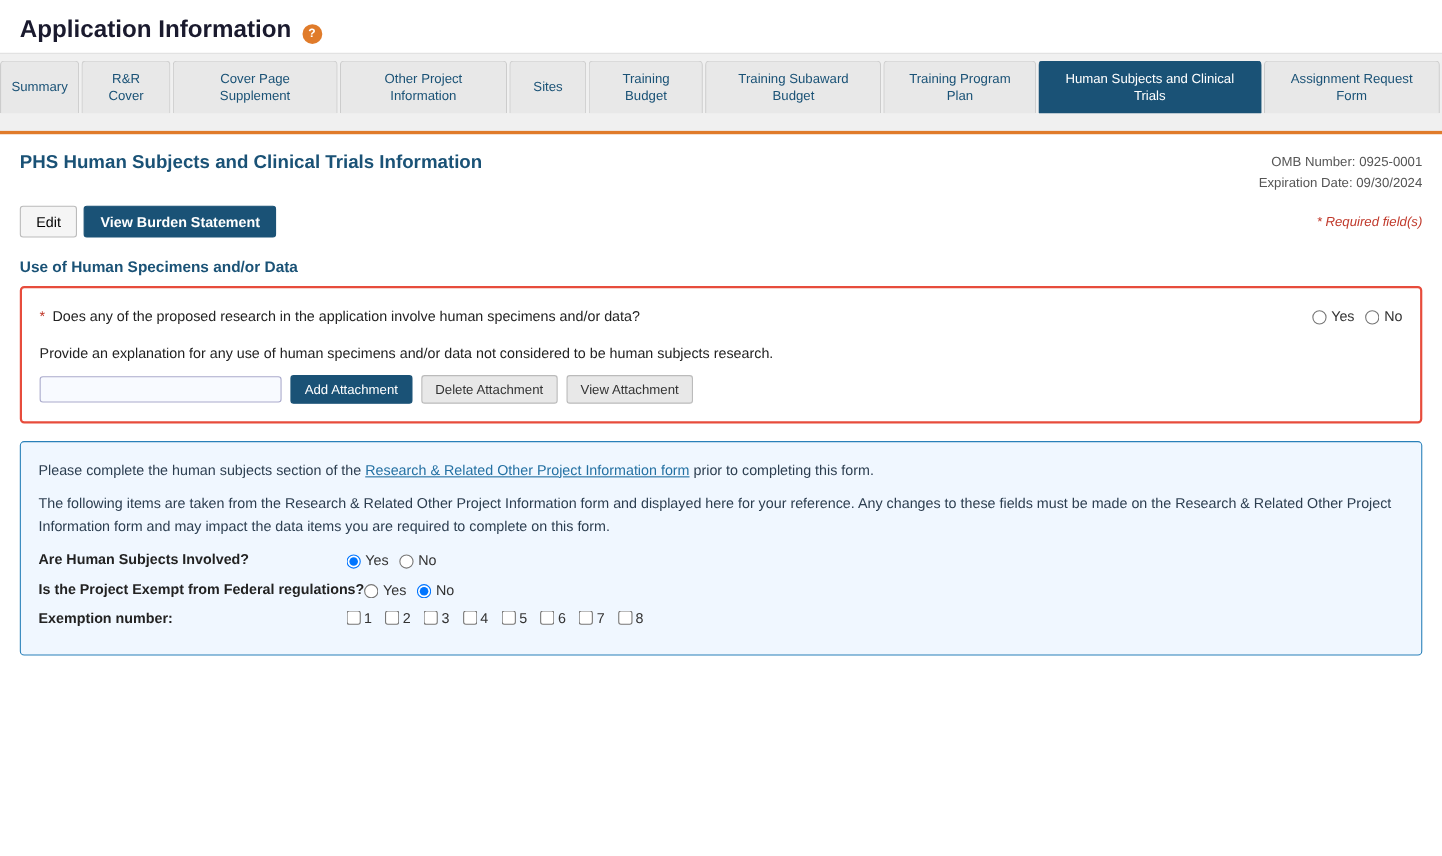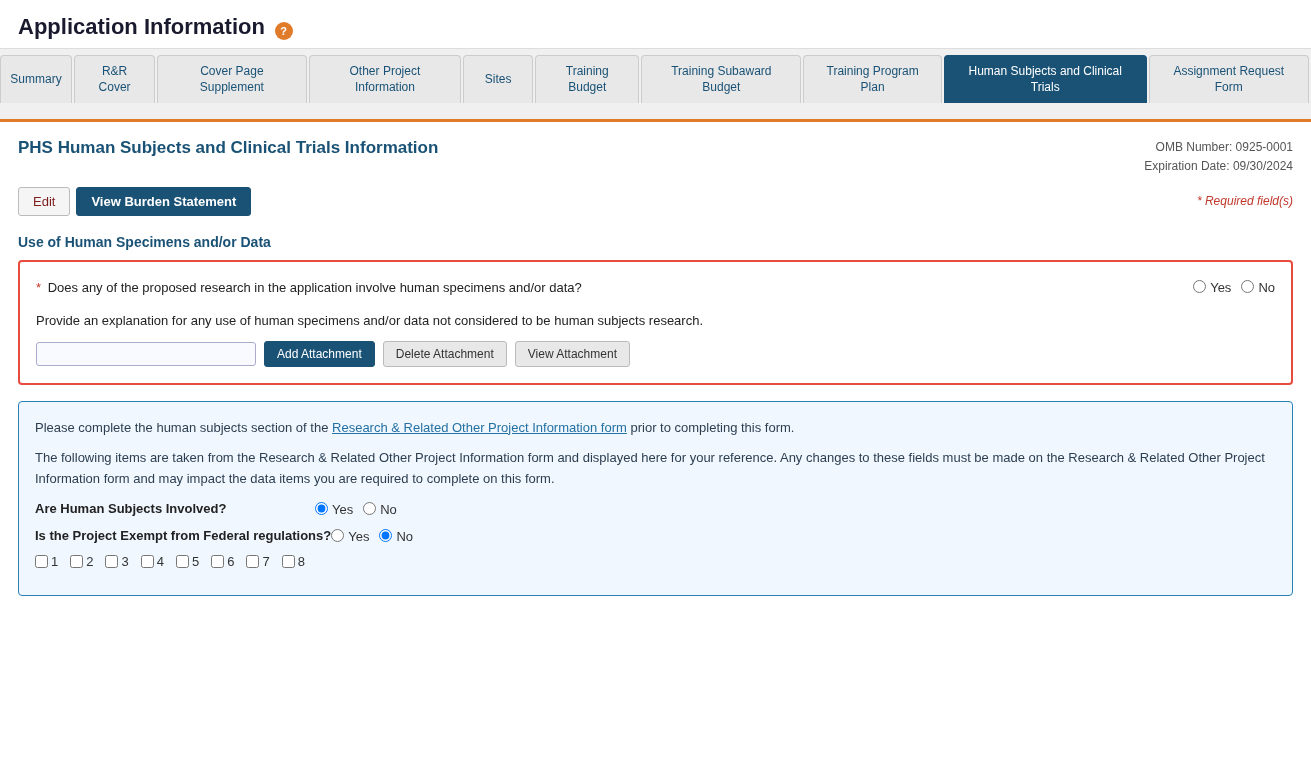--- a/index.html
+++ b/index.html
@@ -106,21 +106,21 @@
     .btn {
       padding: 6px 14px;
       font-size: 13px;
       border: 1px solid #aaa;
       border-radius: 3px;
       cursor: pointer;
       font-weight: 500;
     }
     .btn-edit {
       background: #f5f5f5;
-      color: #7f1d1d;
+      color: #000000;
       border-color: #bbb;
     }
     .btn-primary {
       background: #1a5276;
       color: #fff;
       border-color: #1a5276;
       font-weight: bold;
     }
     .required-note {
       font-size: 12px;
@@ -161,21 +161,21 @@
     }
     .radio-group {
       display: flex;
       align-items: center;
       gap: 10px;
       white-space: nowrap;
       padding-top: 2px;
     }
     .radio-option {
       display: flex;
-      align-items: flex-start;
+      align-items: flex-end;
       gap: 4px;
       font-size: 13px;
       cursor: pointer;
     }
     .radio-option input[type="radio"] { cursor: pointer; }
 
     .explanation-text {
       font-size: 13px;
       color: #222;
       margin-bottom: 10px;
@@ -358,20 +358,21 @@
           <span>Yes</span>
         </label>
         <label class="radio-option">
           <input type="radio" name="exempt" checked="" style="">
           <span>No</span>
         </label>
       </div>
     </div>
 
     <div class="field-row">
+      <div class="field-label">Exemption number:</div>
       <div class="checkbox-group">
         <label class="checkbox-option"><input type="checkbox" style=""> 1</label>
         <label class="checkbox-option"><input type="checkbox" style=""> 2</label>
         <label class="checkbox-option"><input type="checkbox" style=""> 3</label>
         <label class="checkbox-option"><input type="checkbox" style=""> 4</label>
         <label class="checkbox-option"><input type="checkbox" style=""> 5</label>
         <label class="checkbox-option"><input type="checkbox" style=""> 6</label>
         <label class="checkbox-option"><input type="checkbox" style=""> 7</label>
         <label class="checkbox-option"><input type="checkbox" style=""> 8</label>
       </div>

